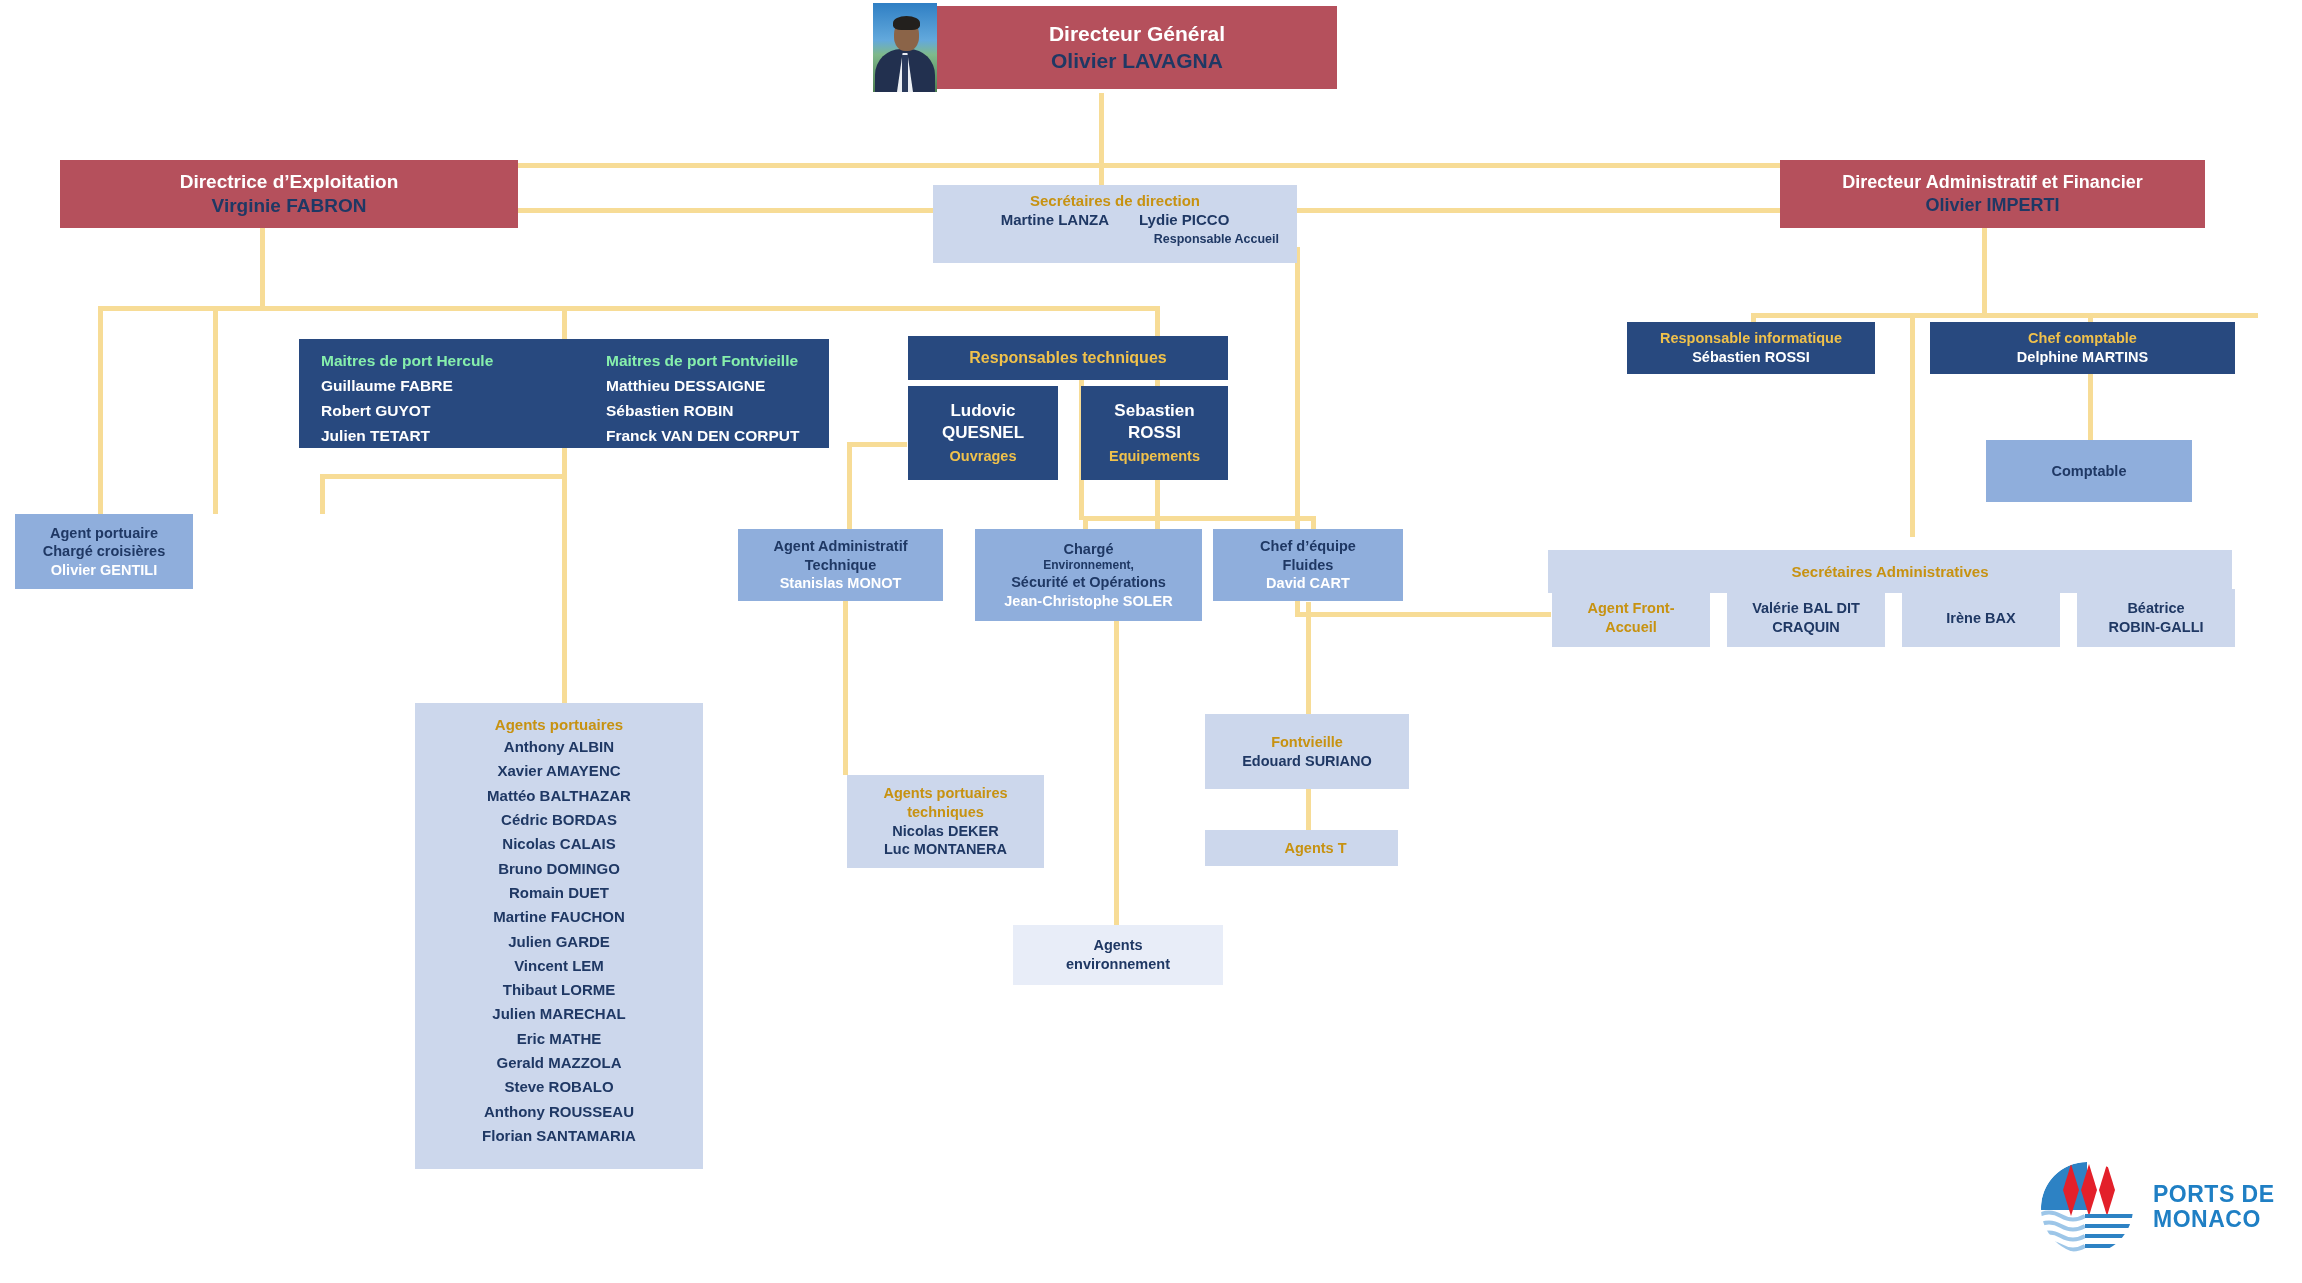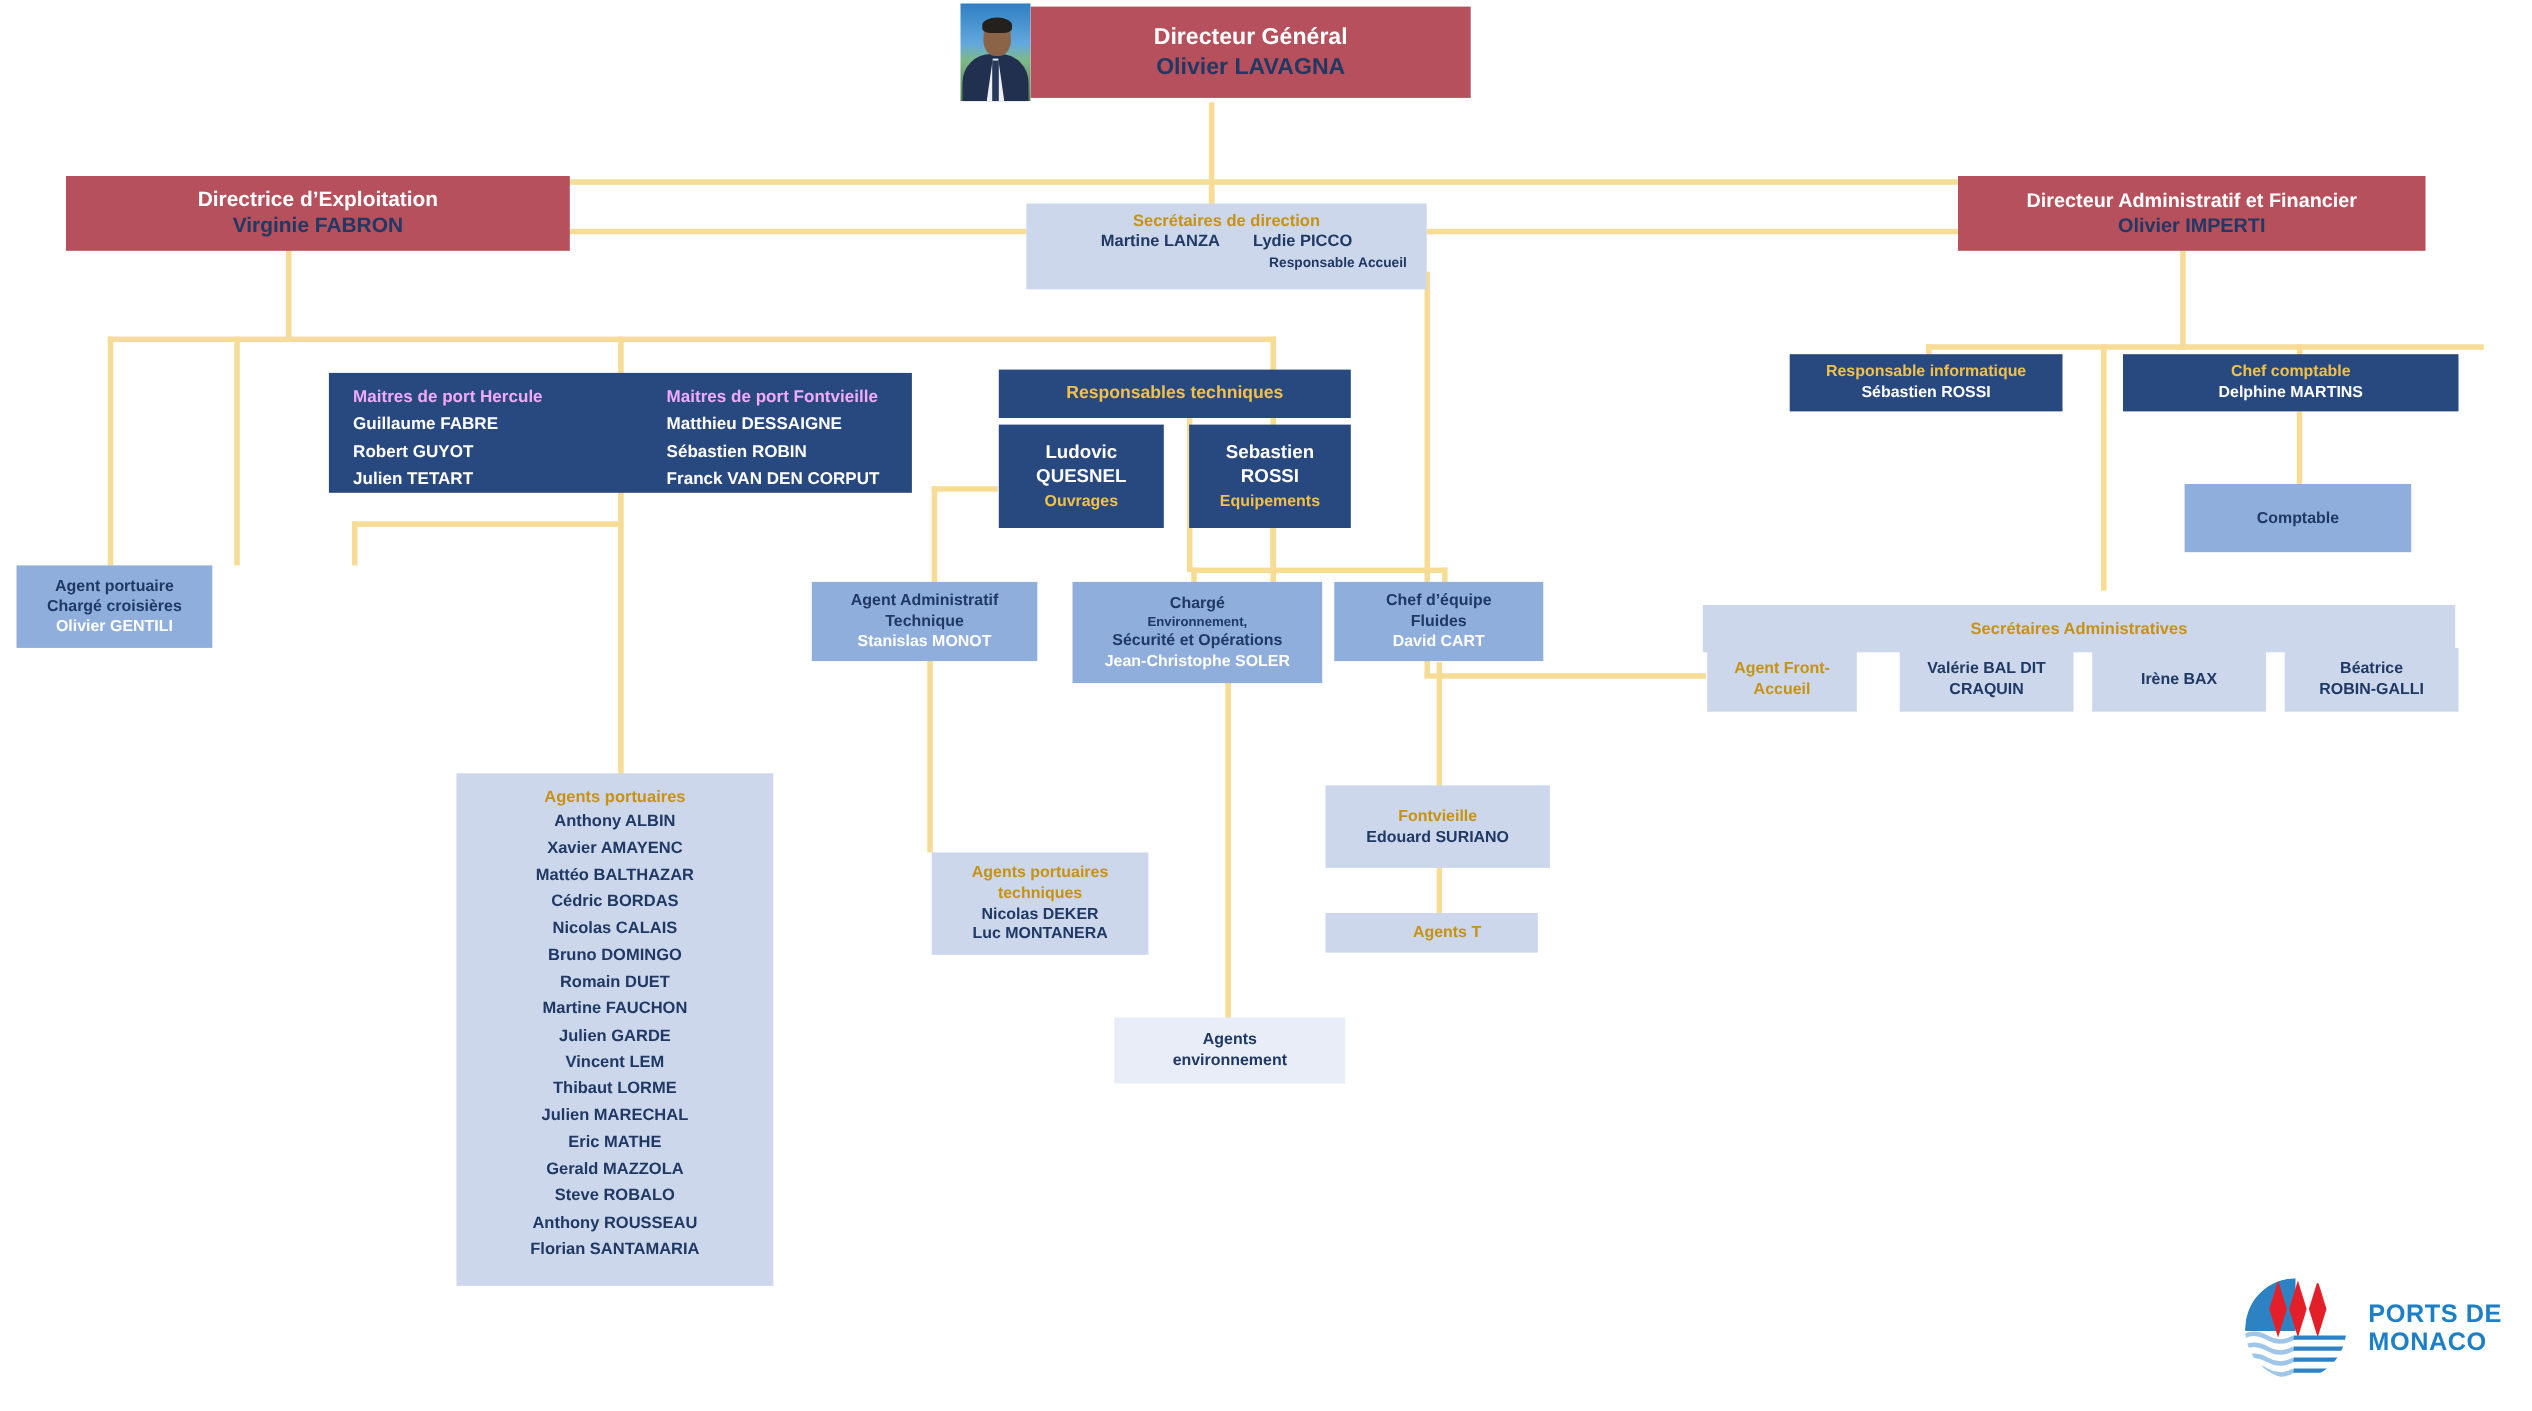--- a/index.html
+++ b/index.html
@@ -44,21 +44,21 @@
   .divider{position:absolute;left:0;right:0;height:4px;background:#20304e;}
 
   
   .listbox{justify-content:flex-start;padding-top:12px;}
   .listbox .row{font-weight:bold;font-size:15px;color:#1f3864;line-height:1.62;}
 
   
   .cols{display:flex;flex-direction:row;align-items:flex-start;justify-content:flex-start;
         width:100%;height:100%;box-sizing:border-box;padding:10px 0 0 22px;gap:30px;}
   .col{display:flex;flex-direction:column;align-items:flex-start;text-align:left;}
-  .col .h{font-weight:bold;font-size:15.5px;color:#f0abfc;line-height:1.55;white-space:nowrap;}
+  .col .h{font-weight:bold;font-size:15.5px;color:#86efac;line-height:1.55;white-space:nowrap;}
   .col .n{font-weight:bold;font-size:15.5px;color:#ffffff;line-height:1.62;white-space:nowrap;}
 
   
   .sd-names{display:flex;flex-direction:row;gap:30px;justify-content:center;}
 
   
   #logo{position:absolute;left:2035px;top:1160px;width:245px;height:100px;}
   .logo-txt{position:absolute;left:118px;top:22px;font-weight:bold;font-size:23px;
             color:#1f7fc4;line-height:1.08;letter-spacing:.5px;}
 </style>
@@ -270,21 +270,21 @@
   </div>
 
   <div class="box paleblue" style="left:1205px;top:830px;width:193px;height:36px;">
     <div class="title t-gold" style="font-size:14.5px;margin-left:28px;">Agents T</div>
   </div>
 
   <div class="box paleblue" style="left:1548px;top:550px;width:684px;height:43px;justify-content:center;">
     <div class="title t-gold" style="font-size:15px;">Secrétaires  Administratives</div>
   </div>
 
-  <div class="box paleblue" style="left:1552px;top:589px;width:136px;height:58px;">
+  <div class="box paleblue" style="left:1552px;top:589px;width:158px;height:58px;">
     <div class="title t-gold" style="font-size:14.5px;">Agent Front-</div>
     <div class="title t-gold" style="font-size:14.5px;">Accueil</div>
   </div>
   <div class="box paleblue" style="left:1727px;top:589px;width:158px;height:58px;">
     <div class="name t-navy" style="font-size:14.5px;">Valérie BAL DIT</div>
     <div class="name t-navy" style="font-size:14.5px;">CRAQUIN</div>
   </div>
   <div class="box paleblue" style="left:1902px;top:589px;width:158px;height:58px;">
     <div class="name t-navy" style="font-size:14.5px;">Irène BAX</div>
   </div>

